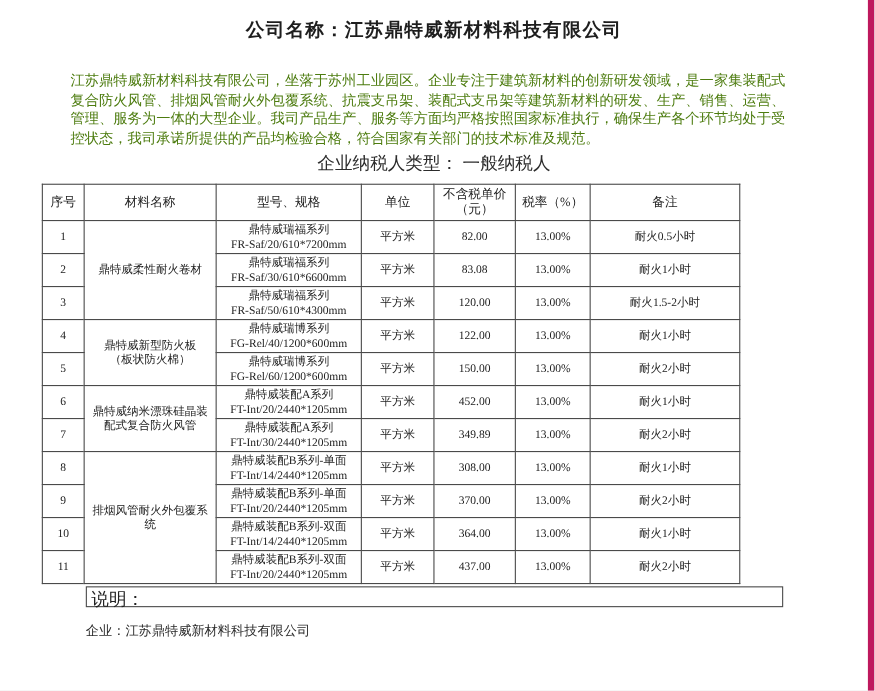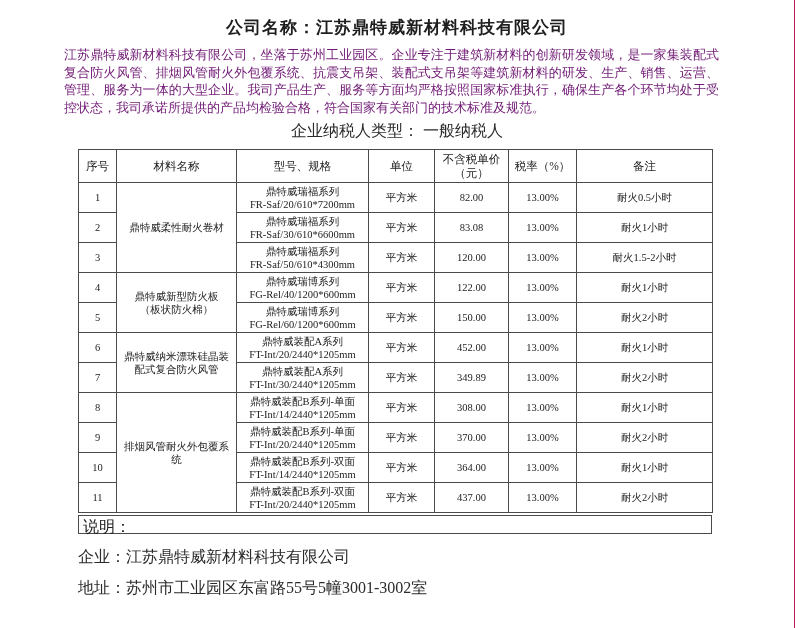--- a/index.html
+++ b/index.html
@@ -1,47 +1,47 @@
 <!DOCTYPE html>
 <html><head>
 <meta charset="utf-8">
 <style>
   html,body{margin:0;padding:0;background:#e8e8e8;}
   .page{
     position:relative;width:795px;height:628px;background:#ffffff;
-    box-sizing:border-box;border-right:1px solid #be185d;overflow:hidden;
+    box-sizing:border-box;border-right:6px solid #be185d;overflow:hidden;
     font-family:"Liberation Serif","DejaVu Serif",serif;color:#262626;
   }
   .title{
     margin:16px 40px 0 40px;text-align:center;
     font-size:17px;font-weight:bold;letter-spacing:1px;color:#1e1e1e;
   }
   .intro{
-    margin:7px 75px 0 64px;font-size:13px;line-height:17.5px;
-    text-align:justify;color:#701a75;
+    margin:25px 75px 0 64px;font-size:13px;line-height:17.5px;
+    text-align:justify;color:#4d7c0f;
   }
   .taxpayer{
     margin:5px 40px 0 40px;text-align:center;font-size:16px;color:#2b2b2b;
   }
   table.price{
-    margin:7px 0 0 78px;width:634px;border-collapse:collapse;table-layout:fixed;
+    margin:7px 0 0 38px;width:634px;border-collapse:collapse;table-layout:fixed;
   }
   table.price th,table.price td{
     border:1px solid #4a4a4a;text-align:center;vertical-align:middle;
     padding:1px 2px;white-space:pre-line;overflow:hidden;color:#222;
   }
   table.price th{font-size:11.5px;font-weight:normal;height:30px;line-height:14px;}
   table.price td{font-size:10.5px;line-height:13px;}
   table.price tbody tr{height:30px;}
   td.material-cell{padding:1px 1px;}
   .note-box{
     margin:2px 0 0 78px;width:634px;box-sizing:border-box;height:19px;
     border:1px solid #4a4a4a;font-size:16px;padding:1px 4px;color:#222;
   }
-  .footer-line{margin:10px 0 0 78px;font-size:16px;color:#2b2b2b;}
+  .footer-line{margin:10px 0 0 78px;font-size:12px;color:#2b2b2b;}
   .footer-line.first{margin-top:13px;}
 </style>
 </head>
 <body>
 
 <div class="page">
 
   <div class="title">公司名称：江苏鼎特威新材料科技有限公司</div>
 
   <div class="intro">江苏鼎特威新材料科技有限公司，坐落于苏州工业园区。企业专注于建筑新材料的创新研发领域，是一家集装配式复合防火风管、排烟风管耐火外包覆系统、抗震支吊架、装配式支吊架等建筑新材料的研发、生产、销售、运营、管理、服务为一体的大型企业。我司产品生产、服务等方面均严格按照国家标准执行，确保生产各个环节均处于受控状态，我司承诺所提供的产品均检验合格，符合国家有关部门的技术标准及规范。</div>
@@ -174,15 +174,14 @@
           <td>437.00</td>
           <td>13.00%</td>
           <td>耐火2小时</td>
         </tr>
       </tbody>
   </table>
 
   <div class="note-box"><span>说明：</span></div>
 
   <div class="footer-line first">企业：江苏鼎特威新材料科技有限公司</div>
-  <div class="footer-line">地址：苏州市工业园区东富路55号5幢3001-3002室</div>
 
 </div>
 
 </body></html>

